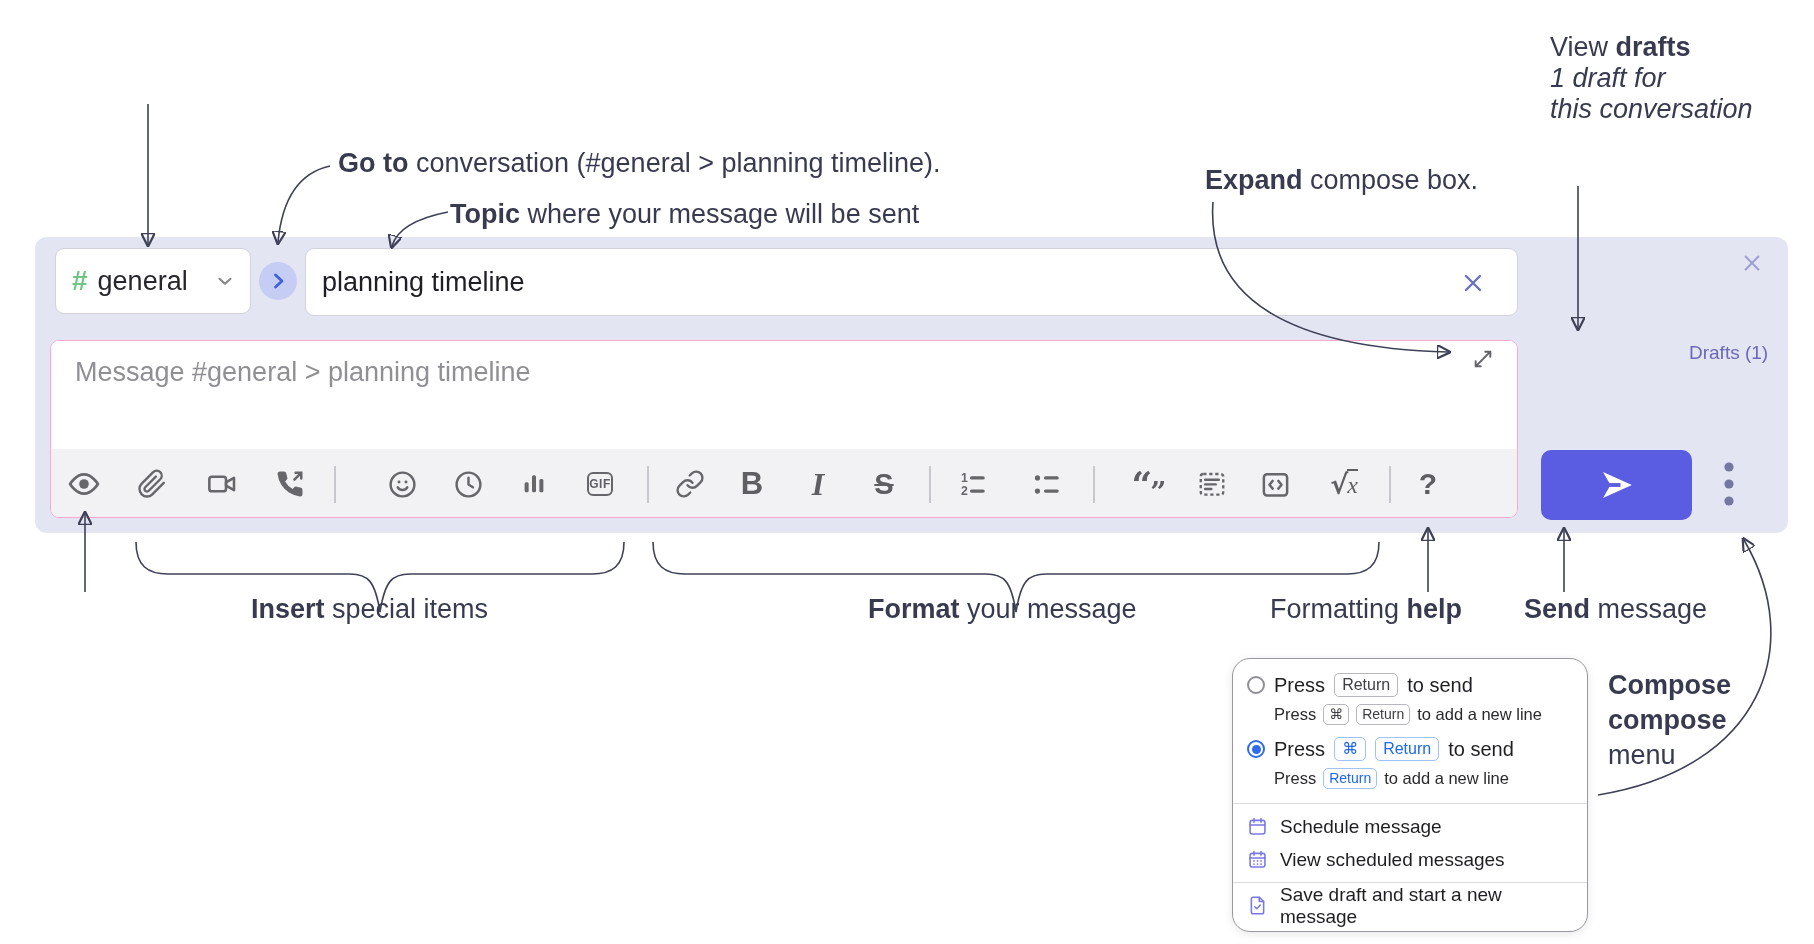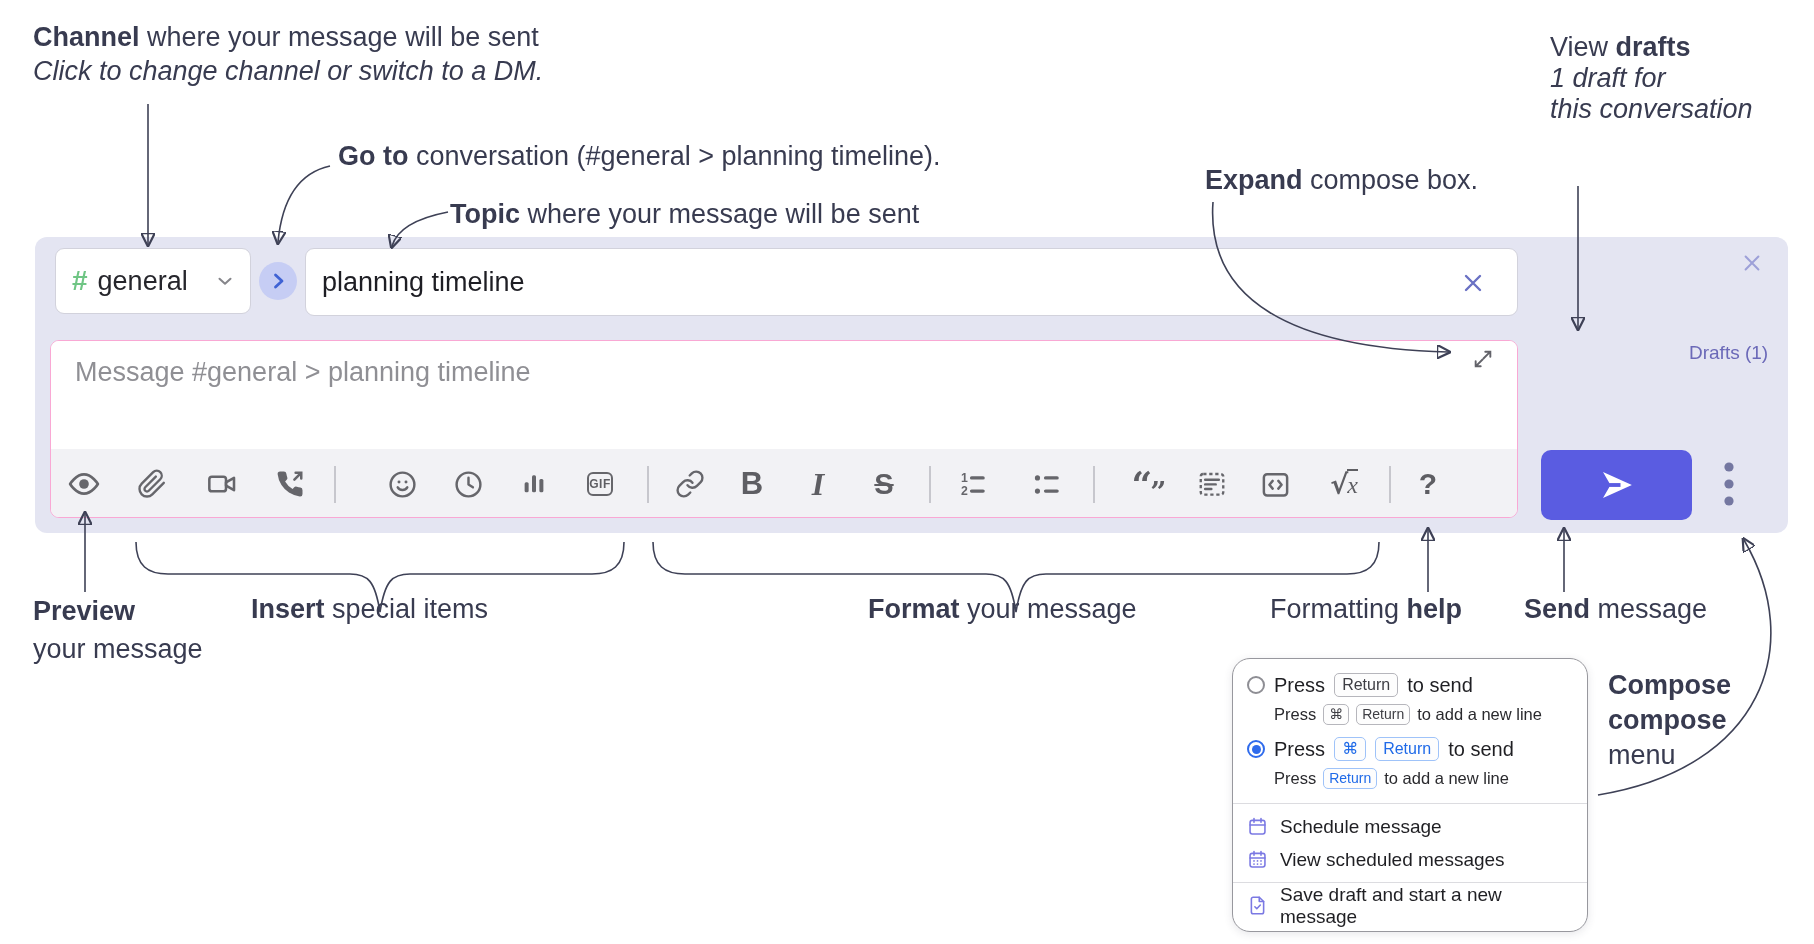--- a/index.html
+++ b/index.html
@@ -99,25 +99,21 @@
     <path d="M1213,202 C1206,300 1292,348 1448,352" marker-end="url(#arr)"></path>
     <line x1="1578" y1="186" x2="1578" y2="328" marker-end="url(#arr)"></line>
     <line x1="85" y1="592" x2="85" y2="514" marker-end="url(#arr)"></line>
     <line x1="1428" y1="592" x2="1428" y2="530" marker-end="url(#arr)"></line>
     <line x1="1564" y1="592" x2="1564" y2="530" marker-end="url(#arr)"></line>
     <path d="M1598,795 C1762,768 1806,646 1744,540" marker-end="url(#arr)"></path>
     <path d="M136,542 C136,566 148,574 168,574 L350,574 C368,574 375,581 380,612 C385,581 392,574 410,574 L592,574 C612,574 624,566 624,542"></path>
     <path d="M653,542 C653,566 665,574 685,574 L986,574 C1004,574 1011,581 1016,612 C1021,581 1028,574 1046,574 L1347,574 C1367,574 1379,566 1379,542"></path>
   </svg>
 
-  <div class="ann" style="left:33px;top:20px;">
-    <div><span class="b">Channel</span><span> where your message will be sent</span></div>
-    <div class="it">Click to change channel or switch to a DM.</div>
-  </div>
-  <div class="ann" style="left:338px;top:139px;">
+  <div class="ann" style="left:338px;top:146px;">
     <span class="b">Go to</span><span> conversation (#general &gt; planning timeline).</span>
   </div>
   <div class="ann" style="left:450px;top:197px;">
     <span class="b">Topic</span><span> where your message will be sent</span>
   </div>
   <div class="ann" style="left:1205px;top:163px;">
     <span class="b">Expand</span><span> compose box.</span>
   </div>
   <div class="ann" style="left:1550px;top:32px;line-height:31px;">
     <div><span>View </span><span class="b">drafts</span></div>
@@ -287,24 +283,20 @@
     </svg>
   </button>
   <button class="dots-btn">
     <svg width="14" height="48" viewBox="0 0 14 48">
       <circle cx="7" cy="7" r="4.6" fill="#7477a1"></circle>
       <circle cx="7" cy="24" r="4.6" fill="#7477a1"></circle>
       <circle cx="7" cy="41" r="4.6" fill="#7477a1"></circle>
     </svg>
   </button>
 
-  <div class="ann" style="left:33px;top:592px;line-height:38px;">
-    <div class="b">Preview</div>
-    <div>your message</div>
-  </div>
   <div class="ann" style="left:251px;top:592px;">
     <span class="b">Insert</span><span> special items</span>
   </div>
   <div class="ann" style="left:868px;top:592px;">
     <span class="b">Format</span><span> your message</span>
   </div>
   <div class="ann" style="left:1270px;top:592px;">
     <span>Formatting </span><span class="b">help</span>
   </div>
   <div class="ann" style="left:1524px;top:592px;">

